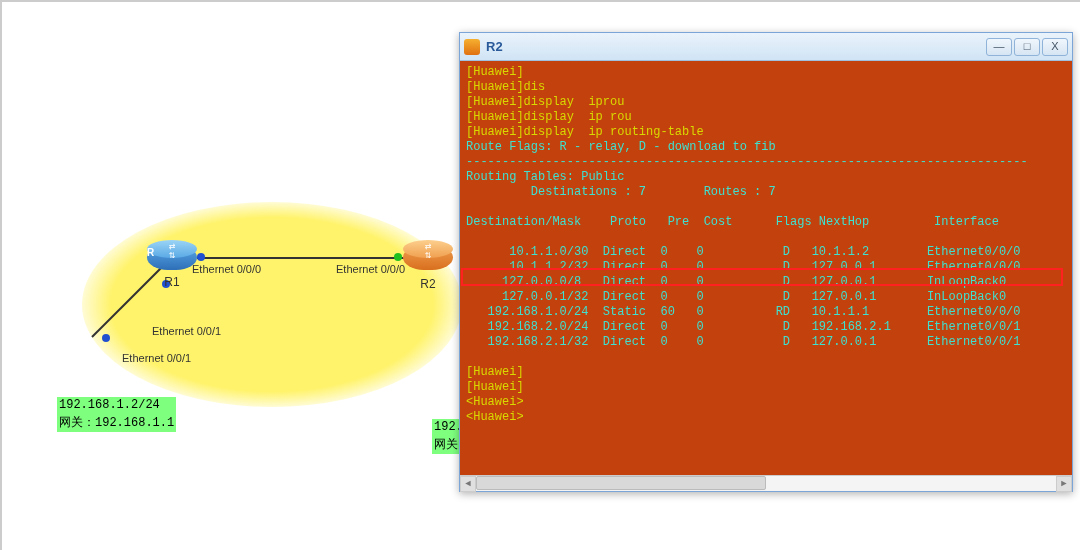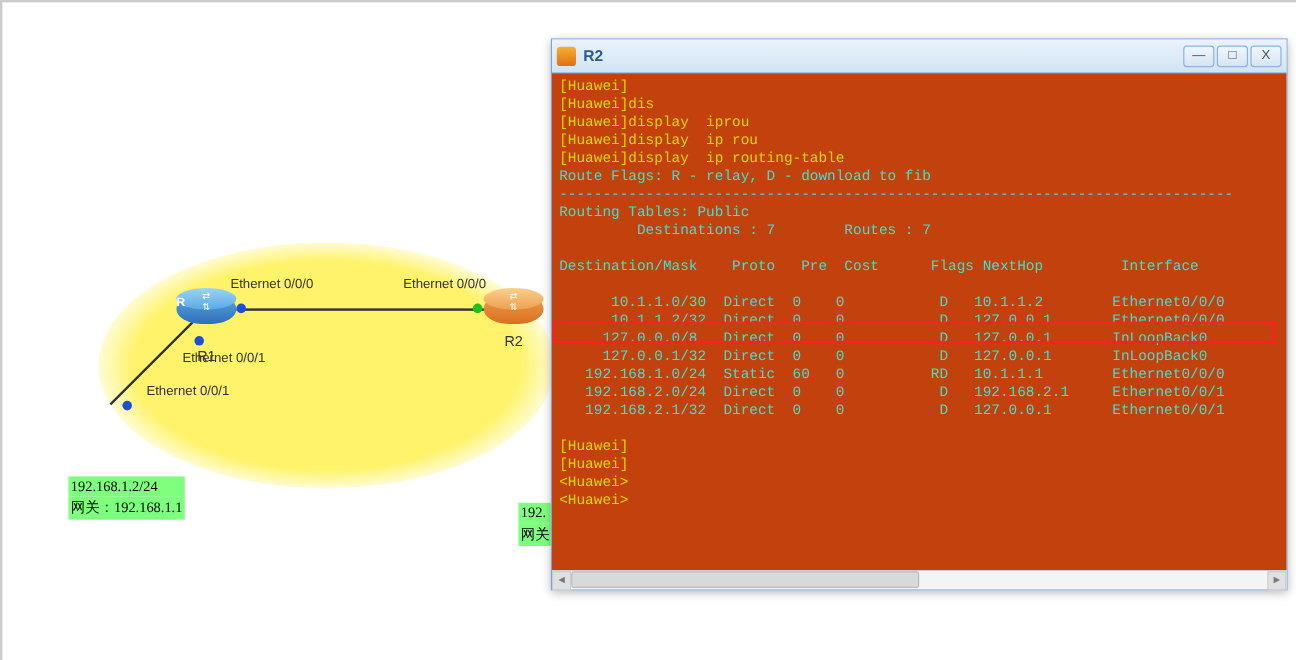--- a/index.html
+++ b/index.html
@@ -66,21 +66,21 @@
       border:1px solid #2e6fb8; top:0; left:8px; border-radius:3px;
     }
     .pc-stand { position:absolute; width:10px; height:8px; background:#2e6fb8; top:32px; left:23px;}
     .pc-base { position:absolute; width:42px; height:12px; background:linear-gradient(#a5d8f5,#5aa9e6); top:40px; left:7px; border-radius:2px;}
     .line {
       position:absolute; background:#333; transform-origin: left center;
     }
     .dot-blue { width:8px; height:8px; background:#2050d0; border-radius:50%; position:absolute; }
     .dot-green { width:8px; height:8px; background:#20c020; border-radius:50%; position:absolute; }
     .ip-box {
-      background:#7eff7e; font-size:12px; padding:1px 2px; font-family:Liberation Serif, serif;
+      background:#7eff7e; font-size:12px; padding:1px 2px; font-family:Liberation Mono, monospace;
     }
     
     .terminal-window {
       position: absolute;
       left: 459px; top: 32px;
       width: 614px; height: 460px;
       background: #fff;
       border: 1px solid #7aa5d6;
       box-shadow: 0 2px 8px rgba(0,0,0,0.3);
       display:flex; flex-direction:column;
@@ -143,21 +143,21 @@
       margin-right:6px; position:relative;
     }
     .wm-inner { position:absolute; width:10px; height:6px; border:2px solid rgba(255,255,255,0.35); border-bottom:none; border-radius:5px 5px 0 0; top:5px; left:6px;}
     .scrollbar-h {
       height: 16px; background: #efefef; border-top: 1px solid #ccc;
       display:flex;
     }
     .sb-btn { width:16px; height:16px; background:#e0e0e0; border:1px solid #ccc; font-size:9px; text-align:center; line-height:12px; color:#777;}
     .sb-track { flex:1; background:#f4f4f4; position:relative;}
     .sb-thumb { position:absolute; left:0; width:50%; height:14px; top:0; background:#d9d9d9; border:1px solid #bbb; border-radius:2px;}
-    .if-label { font-size:11px; color:#333; position:absolute; white-space:nowrap;}
+    .if-label { font-size:11px; color:#333; position:absolute; white-space:nowrap;margin-top:32px;}
     .node { position:absolute; }
   </style>
 </head>
 <body>
 
 <div class="canvas-area">
   <div class="highlight-zone"></div>
 
   <div class="line" style="left:195px; top:255px; width:210px; height:2px;"></div>
   <div class="line" style="left:90px; top:334px; width:110px; height:2px; transform:rotate(-45deg);"></div>
@@ -172,21 +172,21 @@
   <div class="if-label" style="left:150px; top:291px;">Ethernet 0/0/1</div>
   <div class="if-label" style="left:120px; top:318px;">Ethernet 0/0/1</div>
 
   <div class="node" style="left:145px; top:238px;">
     <div class="router-icon r1">
       <div class="router-body"></div>
       <div class="router-top"></div>
       <div class="router-arrows">⇄<br>⇅</div>
       <div style="position:absolute;left:0;top:7px;color:#fff;font-size:10px;font-weight:bold;">R</div>
     </div>
-    <div class="device-label" style="margin-top:15px;">R1</div>
+    <div class="device-label" style="margin-top:0;">R1</div>
   </div>
 
   <div class="node" style="left:401px; top:238px;">
     <div class="router-icon r2">
       <div class="router-body"></div>
       <div class="router-top"></div>
       <div class="router-arrows">⇄<br>⇅</div>
     </div>
     <div class="device-label" style="margin-top:2px;">R2</div>
   </div>

